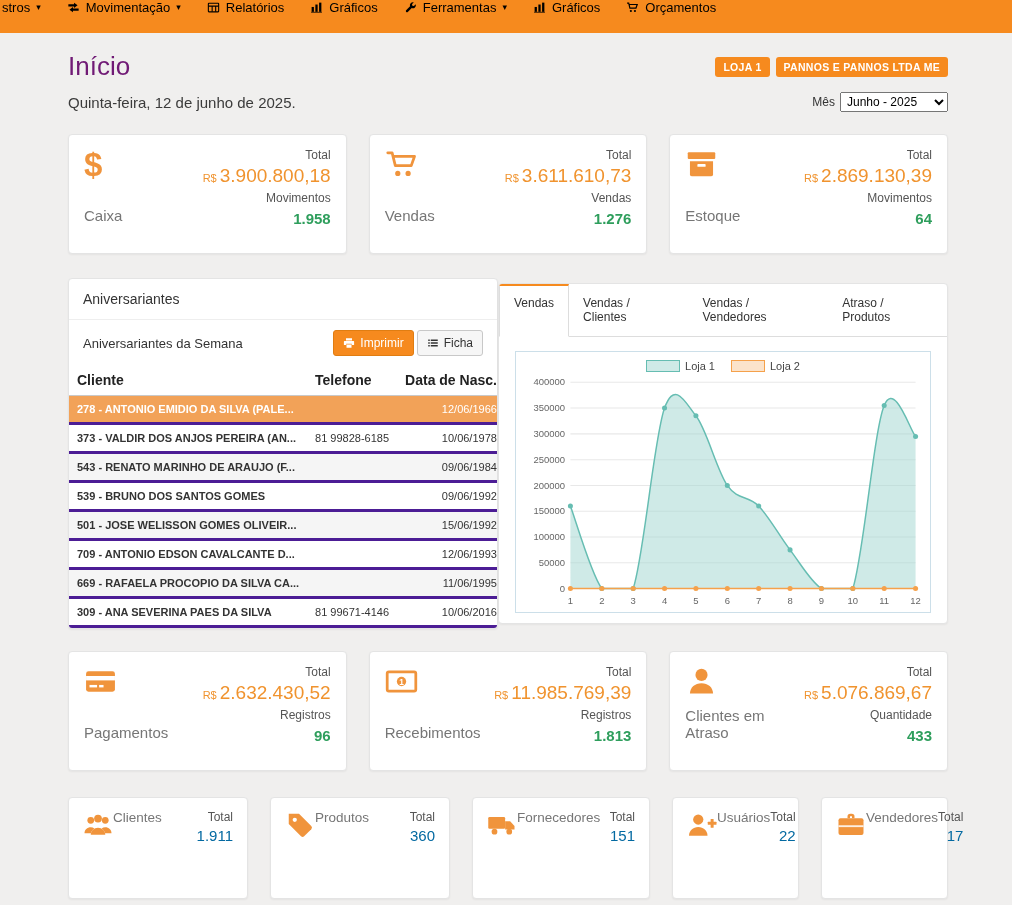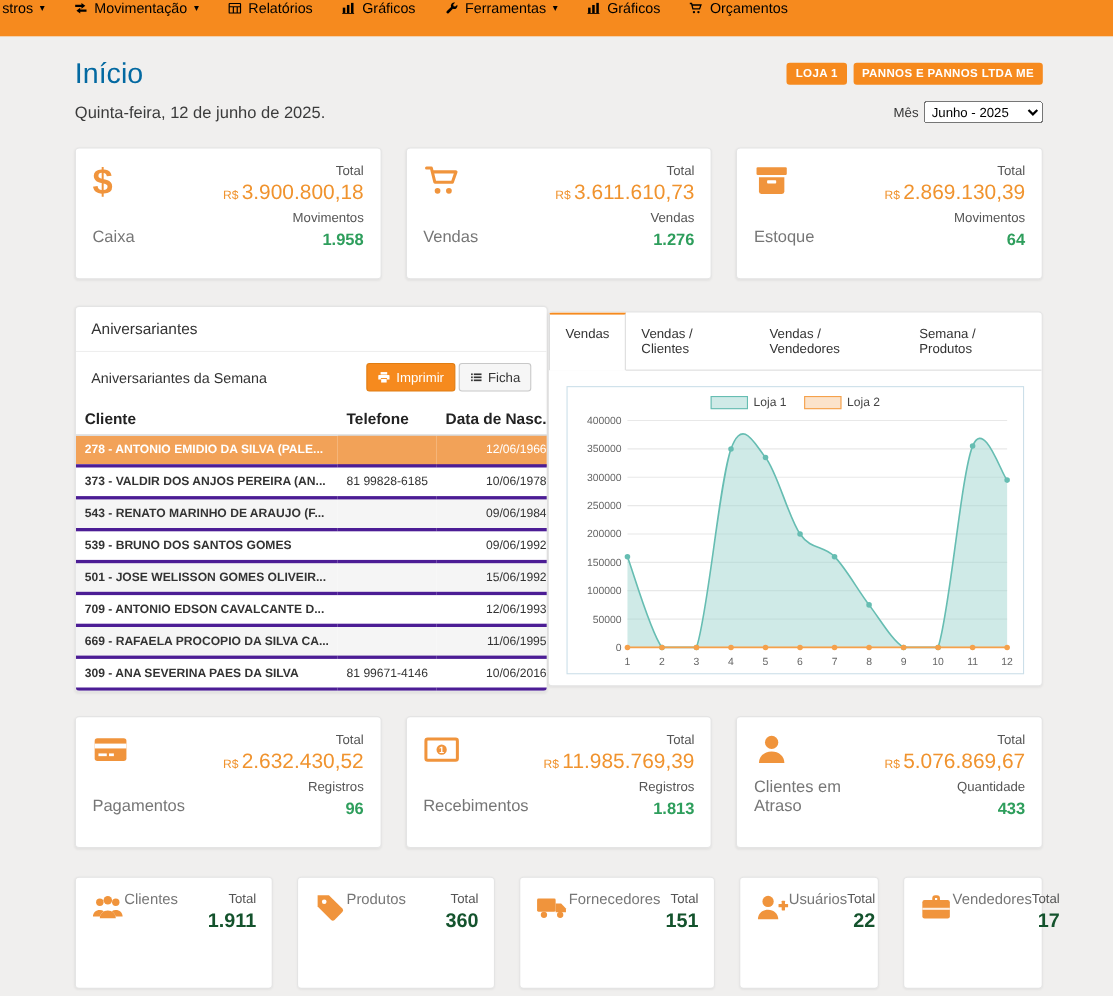--- a/index.html
+++ b/index.html
@@ -7,21 +7,21 @@
   body{background:#f0efee;font-family:"Liberation Sans",sans-serif;overflow:hidden}
   
   .navbar{height:33px;background:#F68A1E;display:flex;align-items:flex-start;color:#000000;font-size:13px}
   .nav-item{display:flex;align-items:center;gap:6px;padding:0 13px;cursor:pointer;white-space:nowrap}
   .nav-item:first-child{padding-left:2px}
   .nav-icon{width:13px;height:13px;flex:0 0 auto}
   .caret{font-size:9px;line-height:1}
   
   .content{padding:18px 64px 0 68px}
   .title-row{display:flex;justify-content:space-between;align-items:flex-start}
-  .page-title{font-size:26px;color:#0369a1;font-weight:500}
+  .page-title{font-size:26px;color:#701a75;font-weight:500}
   .badges{display:flex;gap:6px;margin-top:6px}
   .badge{background:#F68A1E;color:#fff;font-size:10.5px;font-weight:bold;padding:4px 8px;border-radius:3px;letter-spacing:.3px}
   .date-row{display:flex;justify-content:space-between;align-items:center;margin-top:10px}
   .date-text{font-size:15px;color:#3b3b3b}
   .month{font-size:12px;color:#333;display:flex;align-items:center;gap:5px}
   select{font-size:12px;font-family:inherit;padding:1px 2px;min-width:108px}
   
   .cards-row{display:flex;gap:22px;margin-top:22px}
   .card{background:#fff;border:1px solid #e4e4e4;border-radius:4px;box-shadow:0 1px 2px rgba(0,0,0,.05)}
   .stat-card{flex:1;padding:13px 15px;height:120px;display:flex;justify-content:space-between}
@@ -70,21 +70,21 @@
   .mini-row{display:flex;gap:22px;margin-top:26px}
   .mini-card{padding:12px 14px;height:102px;display:flex;justify-content:space-between}
   .w-lg{width:180px;flex:0 0 auto}
   .w-md{width:178px;flex:0 0 auto}
   .w-sm{width:127px;flex:0 0 auto}
   .mini-left{display:flex;flex-direction:row;justify-content:space-between}
   .mini-icon{width:30px;height:30px;color:#F0943C}
   .mini-icon svg{width:100%;height:100%}
   .mini-name{font-size:13.5px;color:#767676}
   .mini-right{text-align:right}
-  .mini-val{color:#14532d;font-weight:bold;font-size:18px;margin-top:3px}
+  .mini-val{color:#0369a1;font-weight:normal;font-size:15px;margin-top:3px}
 </style>
 </head>
 <body>
 
 <div class="navbar">
   <div class="nav-item">
     <span>stros</span>
     <span class="caret">▾</span>
   </div>
   <div class="nav-item">
@@ -282,21 +282,21 @@
             </tr>
         </tbody>
       </table>
     </div>
 
     <div class="card sales-panel">
       <div class="tabs">
         <div class="tab active">Vendas</div>
         <div class="tab">Vendas / Clientes</div>
         <div class="tab">Vendas / Vendedores</div>
-        <div class="tab">Semana / Produtos</div>
+        <div class="tab">Atraso / Produtos</div>
       </div>
       <div class="chart-wrap">
         <div class="chart-box">
           <div class="legend">
             <div class="legend-item">
               <span class="swatch" style="border-color: rgb(102, 189, 178); background: rgba(160, 214, 207, 0.5);"></span>
               <span>Loja 1</span>
             </div>
             <div class="legend-item">
               <span class="swatch" style="border-color: rgb(245, 161, 75); background: rgba(247, 199, 152, 0.5);"></span>

